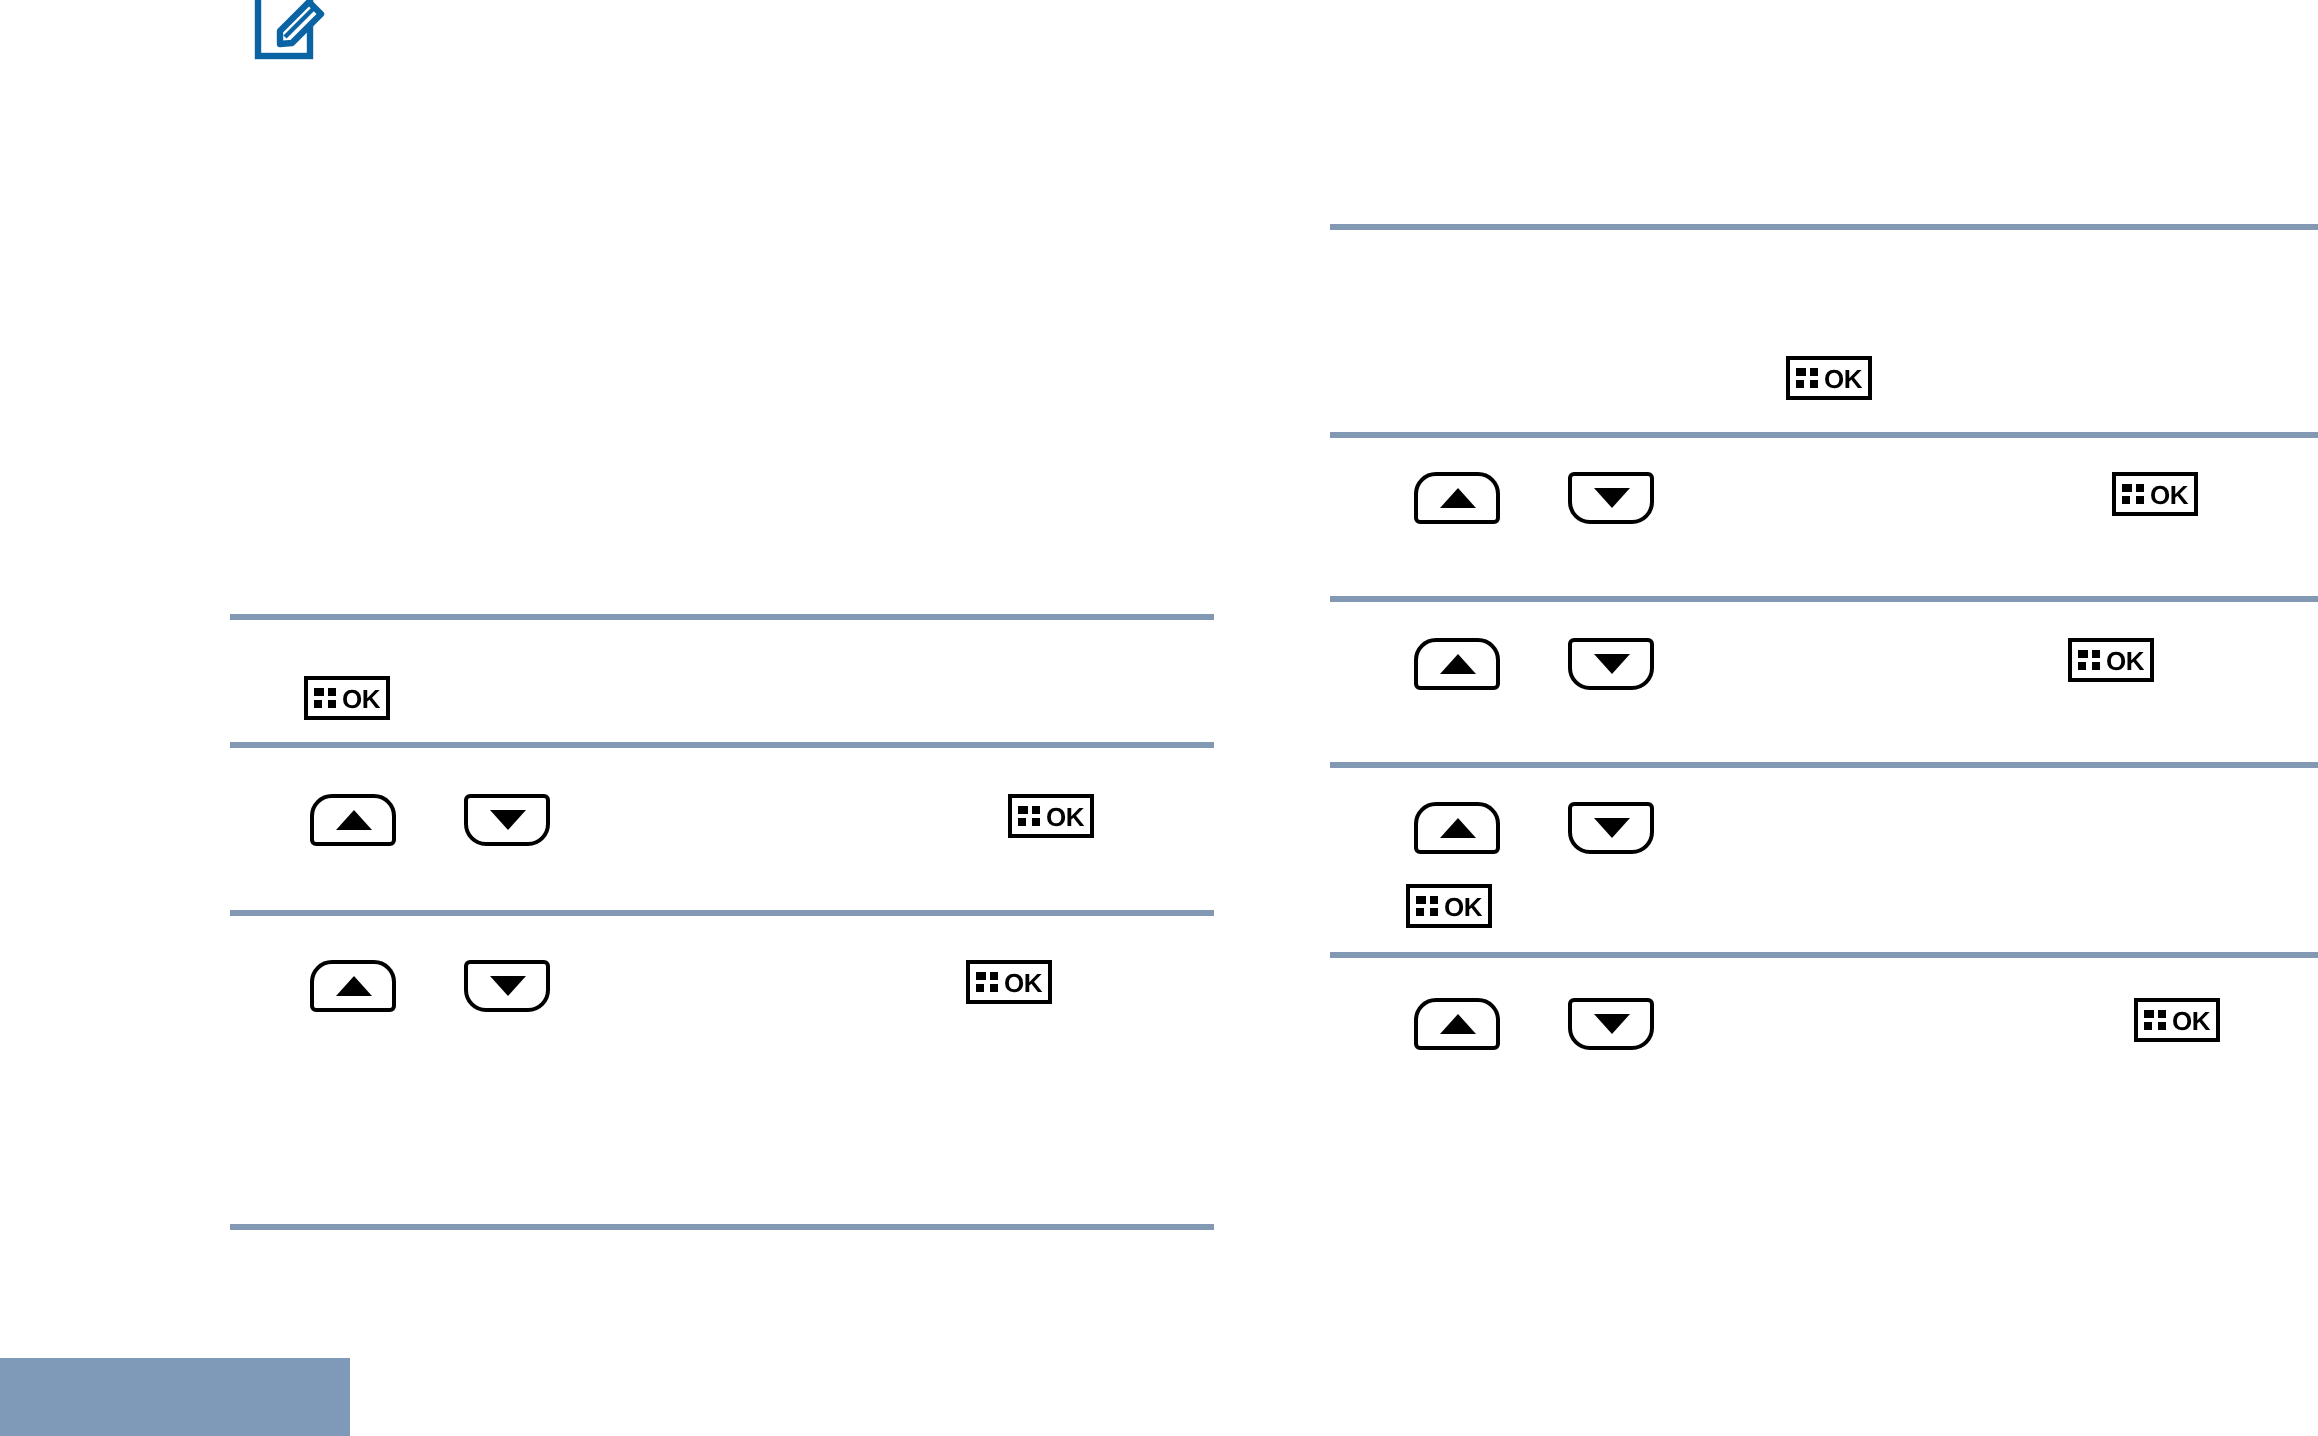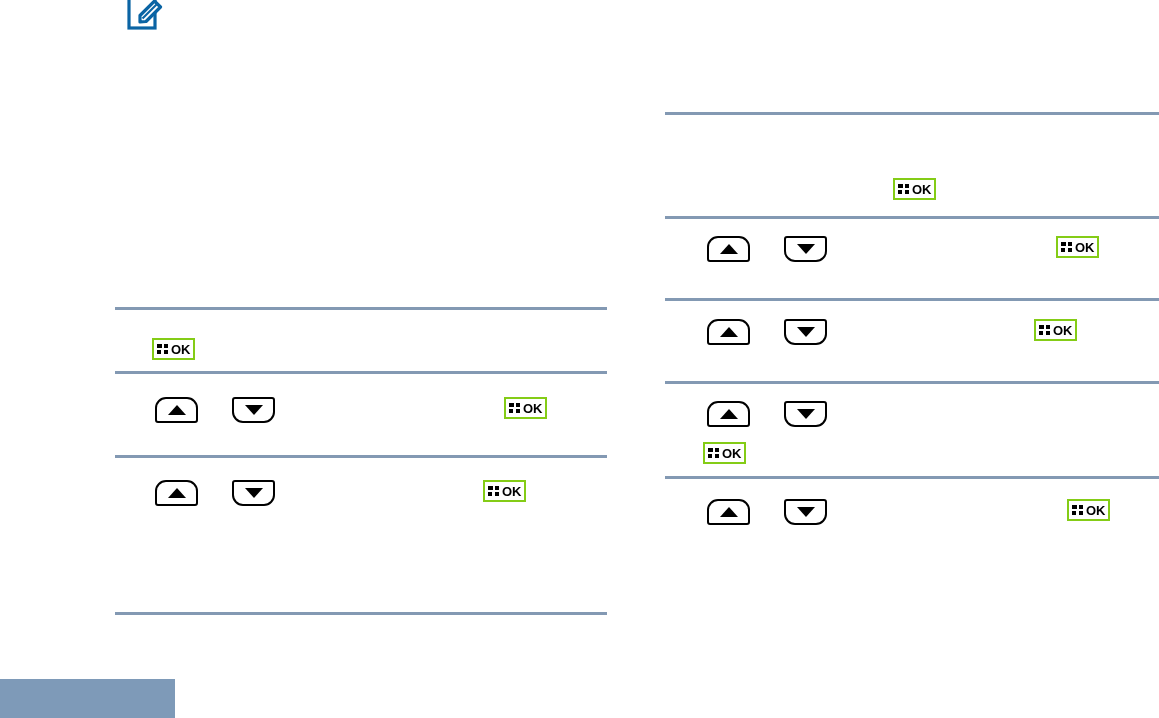--- a/index.html
+++ b/index.html
@@ -61,21 +61,21 @@
     height: 0;
     border-left: 9px solid transparent;
     border-right: 9px solid transparent;
   }
   .tri.up   { border-bottom: 10px solid #000000; }
   .tri.down { border-top: 10px solid #000000; }
 
   
   .key-ok {
     height: 22px;
-    border: 2px solid #84cc16;
+    border: 2px solid #000000;
     background: #ffffff;
     box-sizing: border-box;
     display: inline-flex;
     align-items: center;
     gap: 3px;
     padding: 0 3px;
     flex: 0 0 auto;
   }
   .menu-glyph {
     display: grid;

